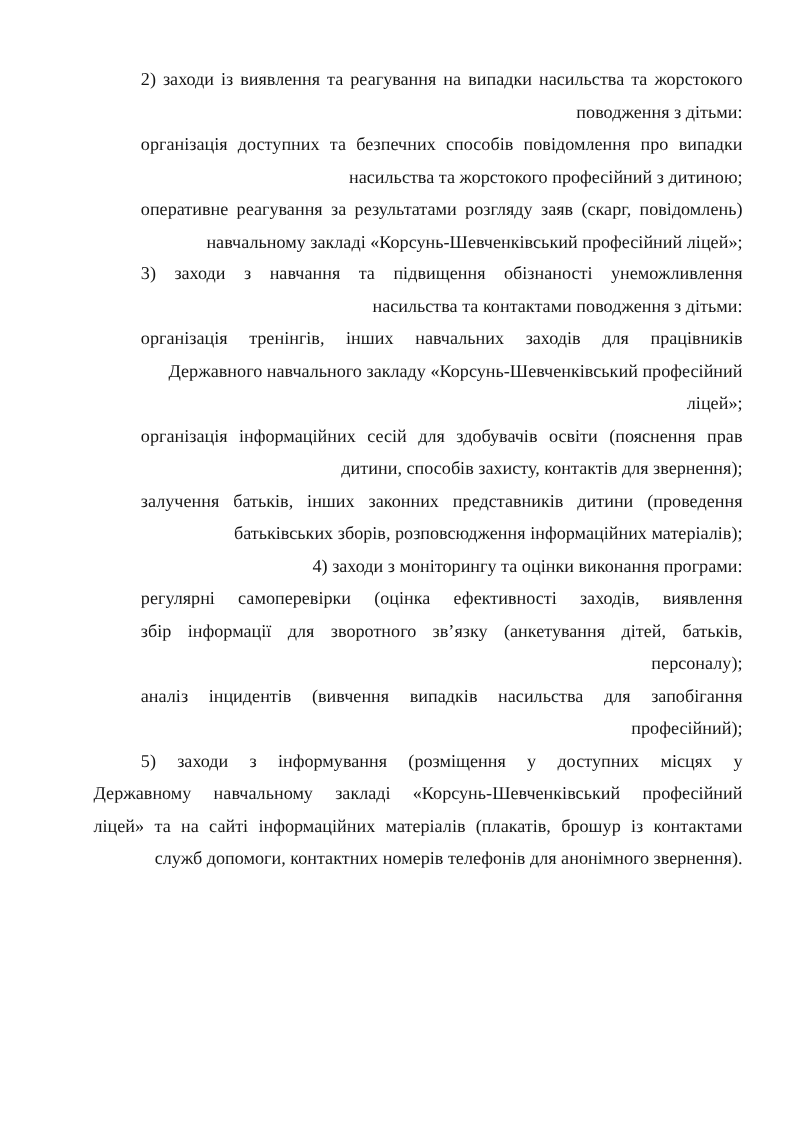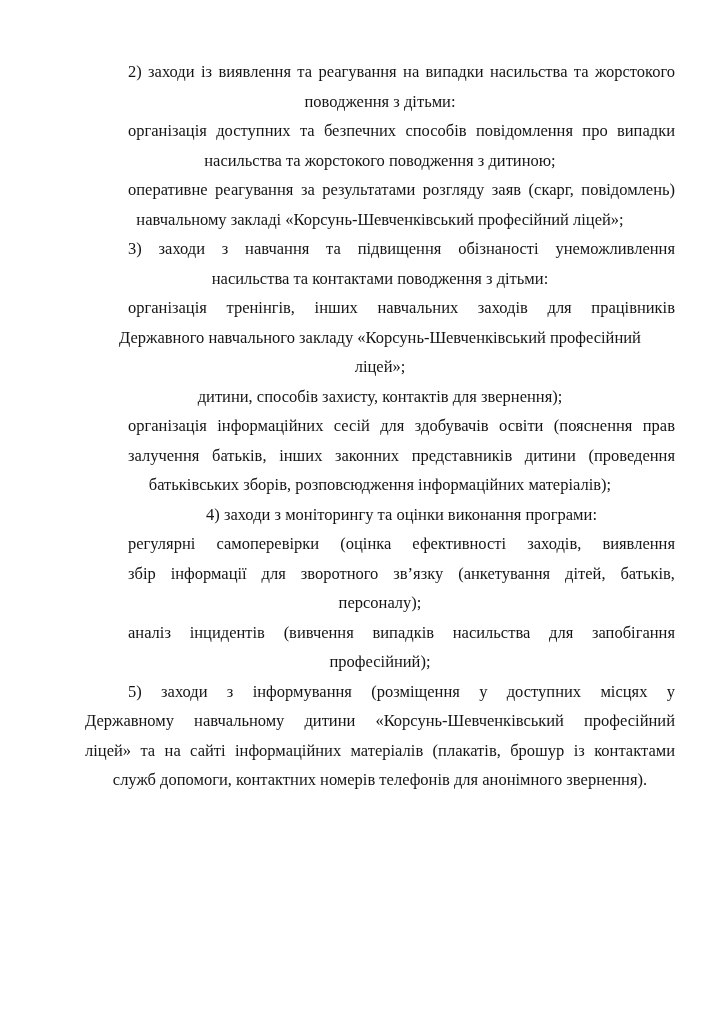--- a/index.html
+++ b/index.html
@@ -23,55 +23,55 @@
     left: 85px;
     top: 57px;
     width: 590px;
     color: #141414;
     font-family: "Liberation Serif", "DejaVu Serif", serif;
     font-size: 16.5px;
     line-height: 29.5px;
     -webkit-font-smoothing: antialiased;
   }
   .line {
-    text-align: center;
+    text-align: right;
     min-height: 29.5px;
   }
   .line.j {
     text-align: justify;
     text-align-last: justify;
   }
   .line.first {
     text-indent: 43px;
   }
 </style>
 </head>
 <body>
 
 <div class="page" style="background: rgb(255, 255, 255);">
   <div class="doc-body" style="color: rgb(20, 20, 20);">
       <div class="line j first">2) заходи із виявлення та реагування на випадки насильства та жорстокого</div>
       <div class="line">поводження з дітьми:</div>
       <div class="line j first">організація доступних та безпечних способів повідомлення про випадки</div>
-      <div class="line">насильства та жорстокого поводження з дитиною;</div>
+      <div class="line">насильства та жорстокого професійний з дитиною;</div>
       <div class="line j first">оперативне реагування за результатами розгляду заяв (скарг, повідомлень)</div>
       <div class="line">навчальному закладі «Корсунь-Шевченківський професійний ліцей»;</div>
       <div class="line j first">3) заходи з навчання та підвищення обізнаності унеможливлення</div>
       <div class="line">насильства та контактами поводження з дітьми:</div>
       <div class="line j first">організація тренінгів, інших навчальних заходів для працівників</div>
       <div class="line">Державного навчального закладу «Корсунь-Шевченківський професійний</div>
       <div class="line">ліцей»;</div>
+      <div class="line j first">організація інформаційних сесій для здобувачів освіти (пояснення прав</div>
       <div class="line">дитини, способів захисту, контактів для звернення);</div>
-      <div class="line j first">організація інформаційних сесій для здобувачів освіти (пояснення прав</div>
       <div class="line j first">залучення батьків, інших законних представників дитини (проведення</div>
       <div class="line">батьківських зборів, розповсюдження інформаційних матеріалів);</div>
       <div class="line first">4) заходи з моніторингу та оцінки виконання програми:</div>
       <div class="line j first">регулярні самоперевірки (оцінка ефективності заходів, виявлення</div>
       <div class="line j first">збір інформації для зворотного зв’язку (анкетування дітей, батьків,</div>
       <div class="line">персоналу);</div>
       <div class="line j first">аналіз інцидентів (вивчення випадків насильства для запобігання</div>
       <div class="line">професійний);</div>
       <div class="line j first">5) заходи з інформування (розміщення у доступних місцях у</div>
-      <div class="line j">Державному навчальному дитини «Корсунь-Шевченківський професійний</div>
+      <div class="line j">Державному навчальному закладі «Корсунь-Шевченківський професійний</div>
       <div class="line j">ліцей» та на сайті інформаційних матеріалів (плакатів, брошур із контактами</div>
       <div class="line">служб допомоги, контактних номерів телефонів для анонімного звернення).</div>
     </div>
 </div>
 
 </body></html>

